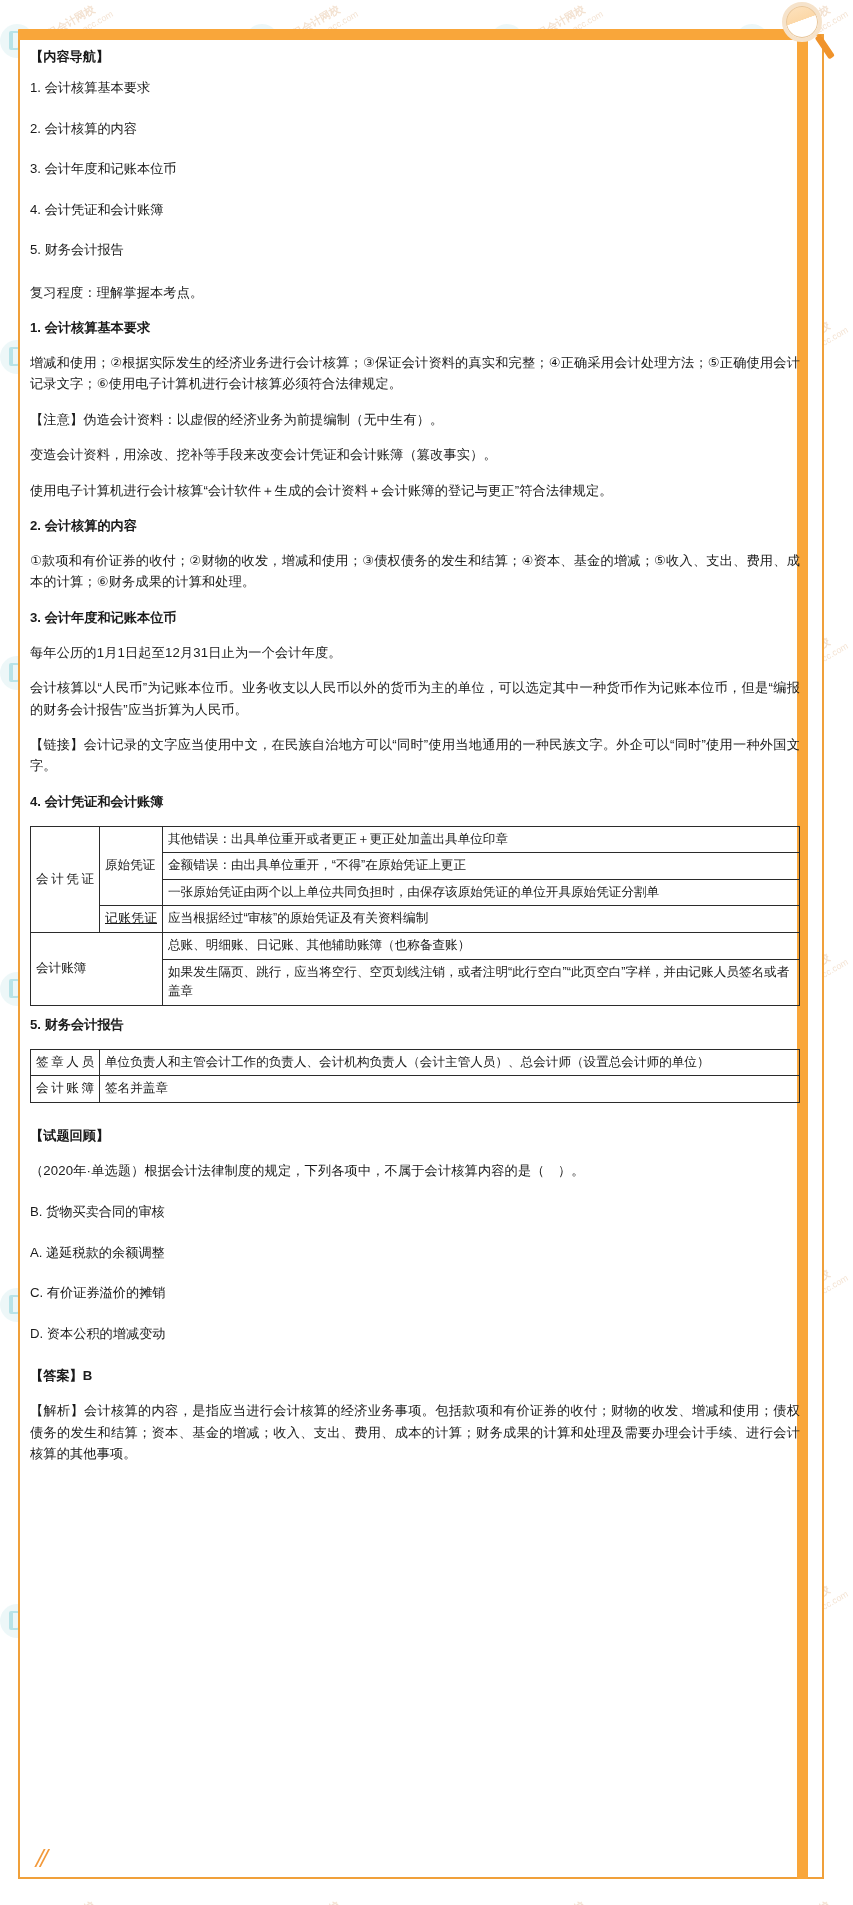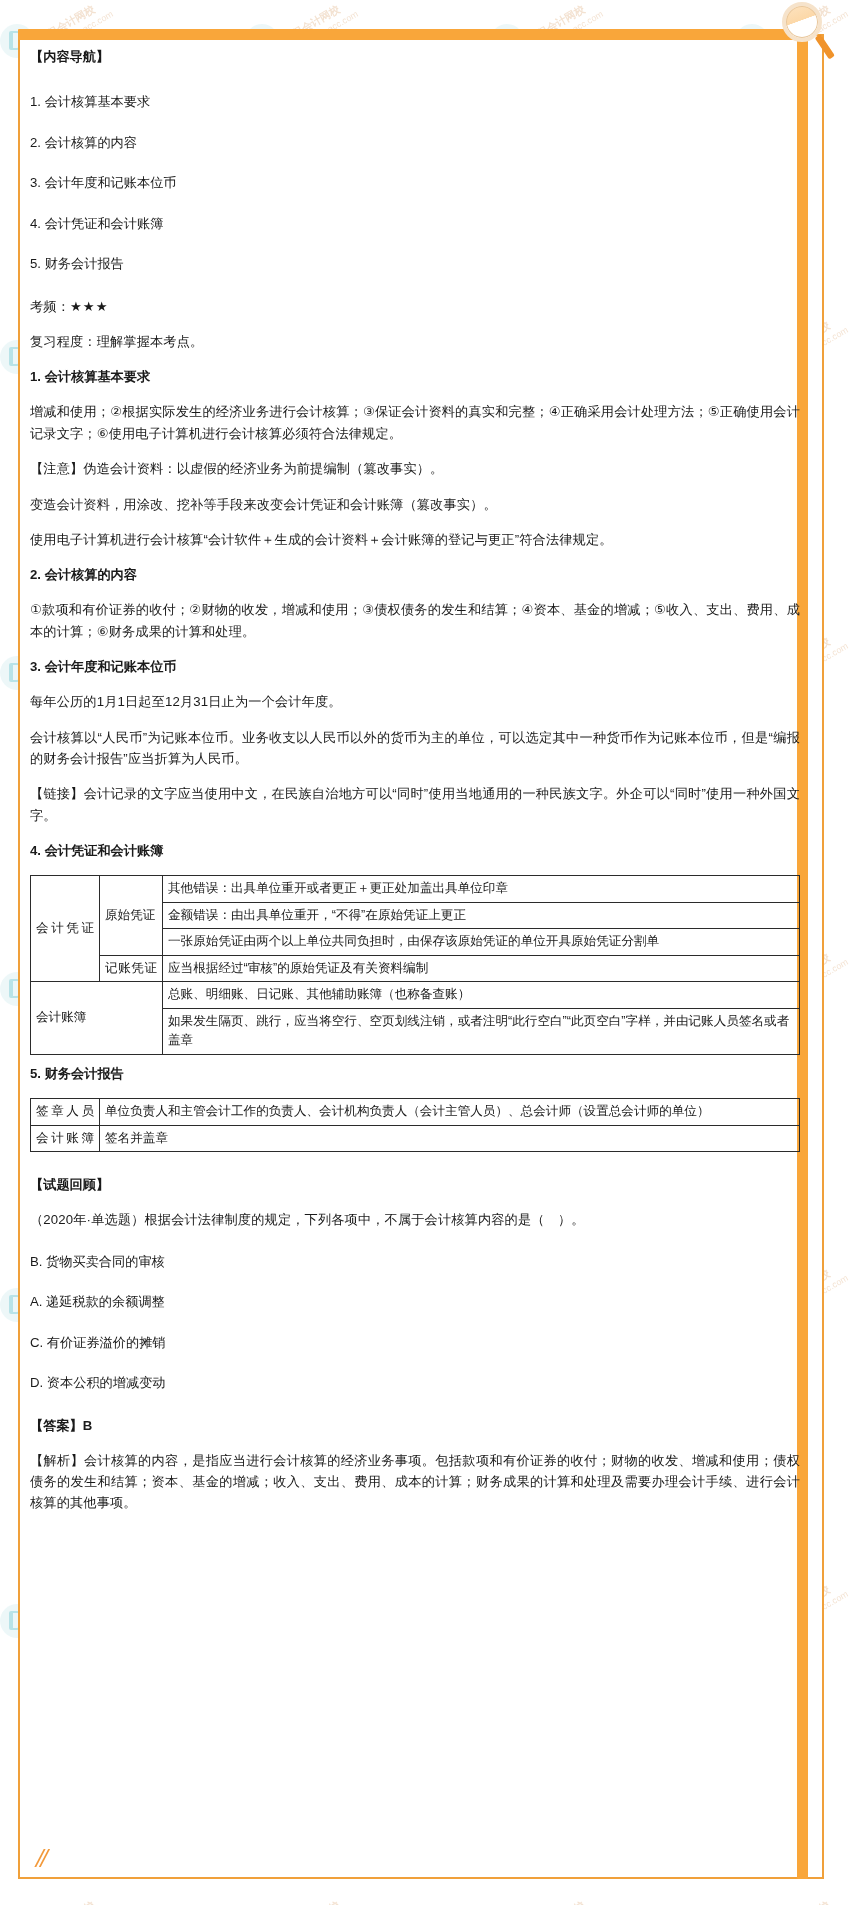--- a/index.html
+++ b/index.html
@@ -101,42 +101,42 @@
   }
   .p {
     font-size:13.2px;
     line-height:1.62;
     margin:0 0 14px 0;
     letter-spacing:.15px;
     text-align:justify;
   }
   .hd { font-weight:bold; font-size:13.2px; margin:0 0 14px 0; line-height:1.6; }
   .nav-item { font-size:13.2px; margin:0 0 22px 0; line-height:1.4; }
-  .nav-top { margin-bottom:26px; }
+  .nav-top { margin-bottom:12px; }
   .stars { letter-spacing:1px; }
 
   
   table.t {
     border-collapse:collapse;
     width:770px;
     margin:0 0 6px 0;
     table-layout:fixed;
   }
   table.t td {
     border:1px solid #2b2b2b;
     padding:3px 5px;
     font-size:12.6px;
     line-height:1.55;
     vertical-align:middle;
     word-break:break-all;
   }
   td.c1 { width:58px;  text-align:left; }
   td.c2 { width:52px;  text-align:left; }
   td.c1b { width:58px; text-align:justify; text-align-last:justify; }
-  td.c2b { width:52px; text-align:justify; text-align-last:justify; }
+  td.c2b { width:52px; text-align:justify; text-align-last:justify;text-decoration:underline; }
   .sp { margin-top:2px; }
 </style>
 </head>
 <body>
 
 <div id="wm">
     <div class="wmtile" style="left: -125px; top: -158px;"></div>
     <div class="wmtile" style="left: 120px; top: -158px;"></div>
     <div class="wmtile" style="left: 365px; top: -158px;"></div>
     <div class="wmtile" style="left: 610px; top: -158px;"></div>
@@ -348,27 +348,26 @@
 
 <div id="content">
 
   <div class="hd nav-top">【内容导航】</div>
   <div class="nav-item">1. 会计核算基本要求</div>
   <div class="nav-item">2. 会计核算的内容</div>
   <div class="nav-item">3. 会计年度和记账本位币</div>
   <div class="nav-item">4. 会计凭证和会计账簿</div>
   <div class="nav-item">5. 财务会计报告</div>
 
-  <div class="p"><span>考频：</span><span class="stars">★★★</span></div>
   <div class="p">复习程度：理解掌握本考点。</div>
 
 
   <div class="hd">1. 会计核算基本要求</div>
   <div class="p">增减和使用；②根据实际发生的经济业务进行会计核算；③保证会计资料的真实和完整；④正确采用会计处理方法；⑤正确使用会计记录文字；⑥使用电子计算机进行会计核算必须符合法律规定。</div>
-  <div class="p">【注意】伪造会计资料：以虚假的经济业务为前提编制（篡改事实）。</div>
+  <div class="p">【注意】伪造会计资料：以虚假的经济业务为前提编制（无中生有）。</div>
   <div class="p">变造会计资料，用涂改、挖补等手段来改变会计凭证和会计账簿（篡改事实）。</div>
   <div class="p">使用电子计算机进行会计核算“会计软件＋生成的会计资料＋会计账簿的登记与更正”符合法律规定。</div>
 
   <div class="hd">2. 会计核算的内容</div>
   <div class="p">①款项和有价证券的收付；②财物的收发，增减和使用；③债权债务的发生和结算；④资本、基金的增减；⑤收入、支出、费用、成本的计算；⑥财务成果的计算和处理。</div>
 
   <div class="hd">3. 会计年度和记账本位币</div>
   <div class="p">每年公历的1月1日起至12月31日止为一个会计年度。</div>
   <div class="p">会计核算以“人民币”为记账本位币。业务收支以人民币以外的货币为主的单位，可以选定其中一种货币作为记账本位币，但是“编报的财务会计报告”应当折算为人民币。</div>
   <div class="p">【链接】会计记录的文字应当使用中文，在民族自治地方可以“同时”使用当地通用的一种民族文字。外企可以“同时”使用一种外国文字。</div>

